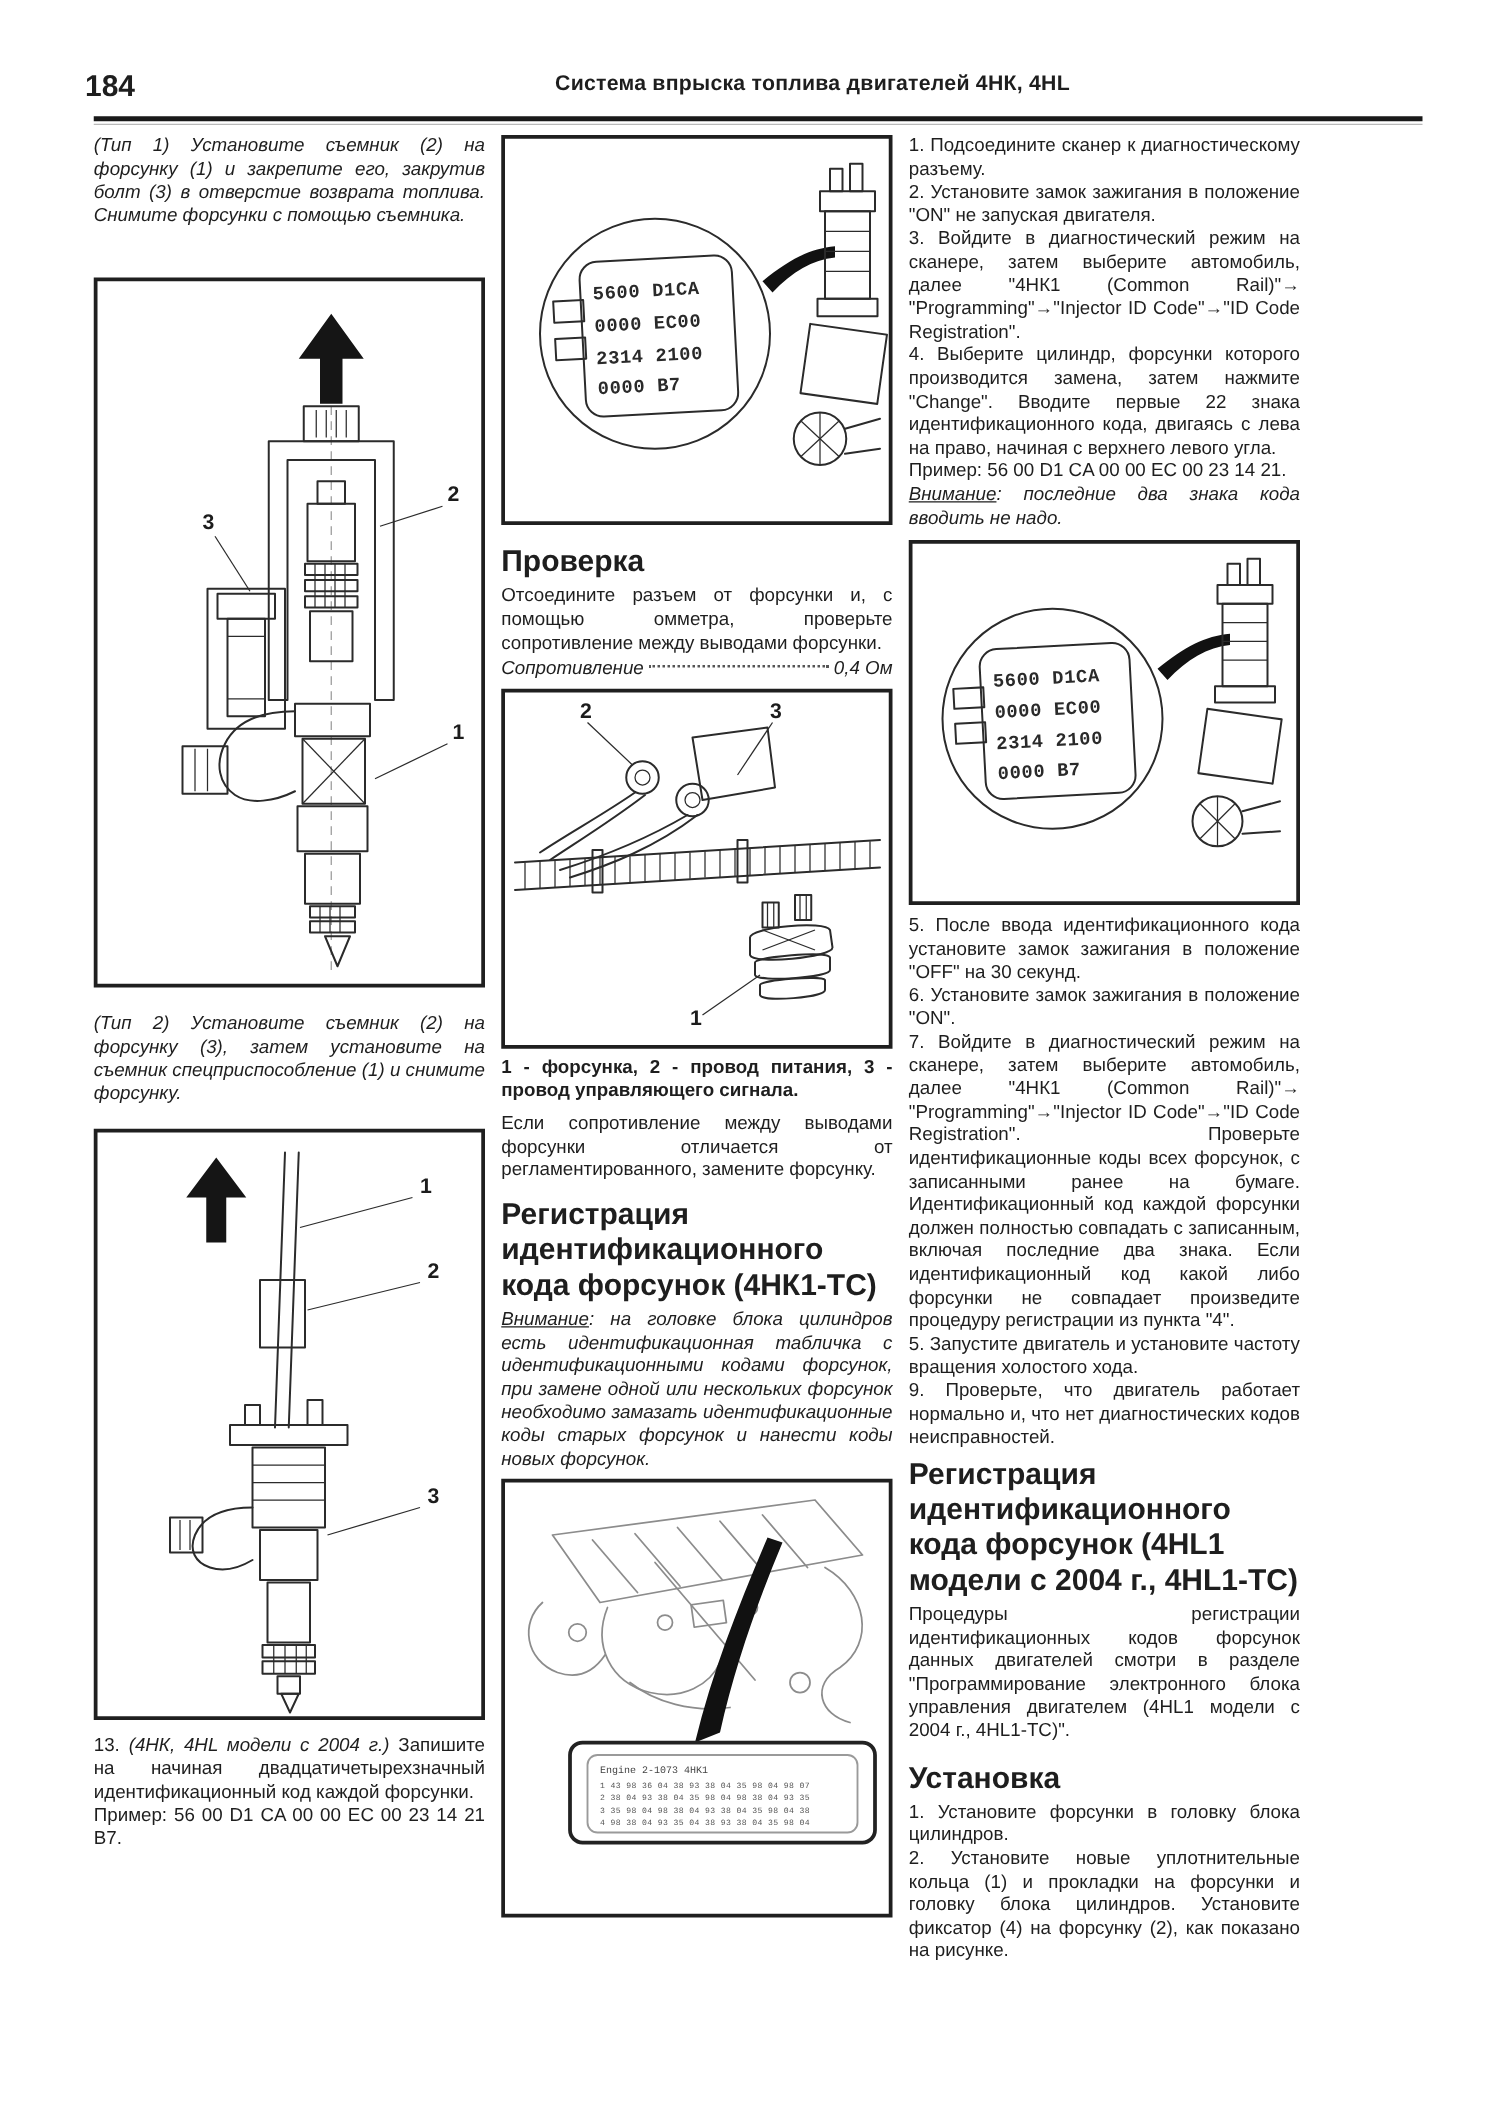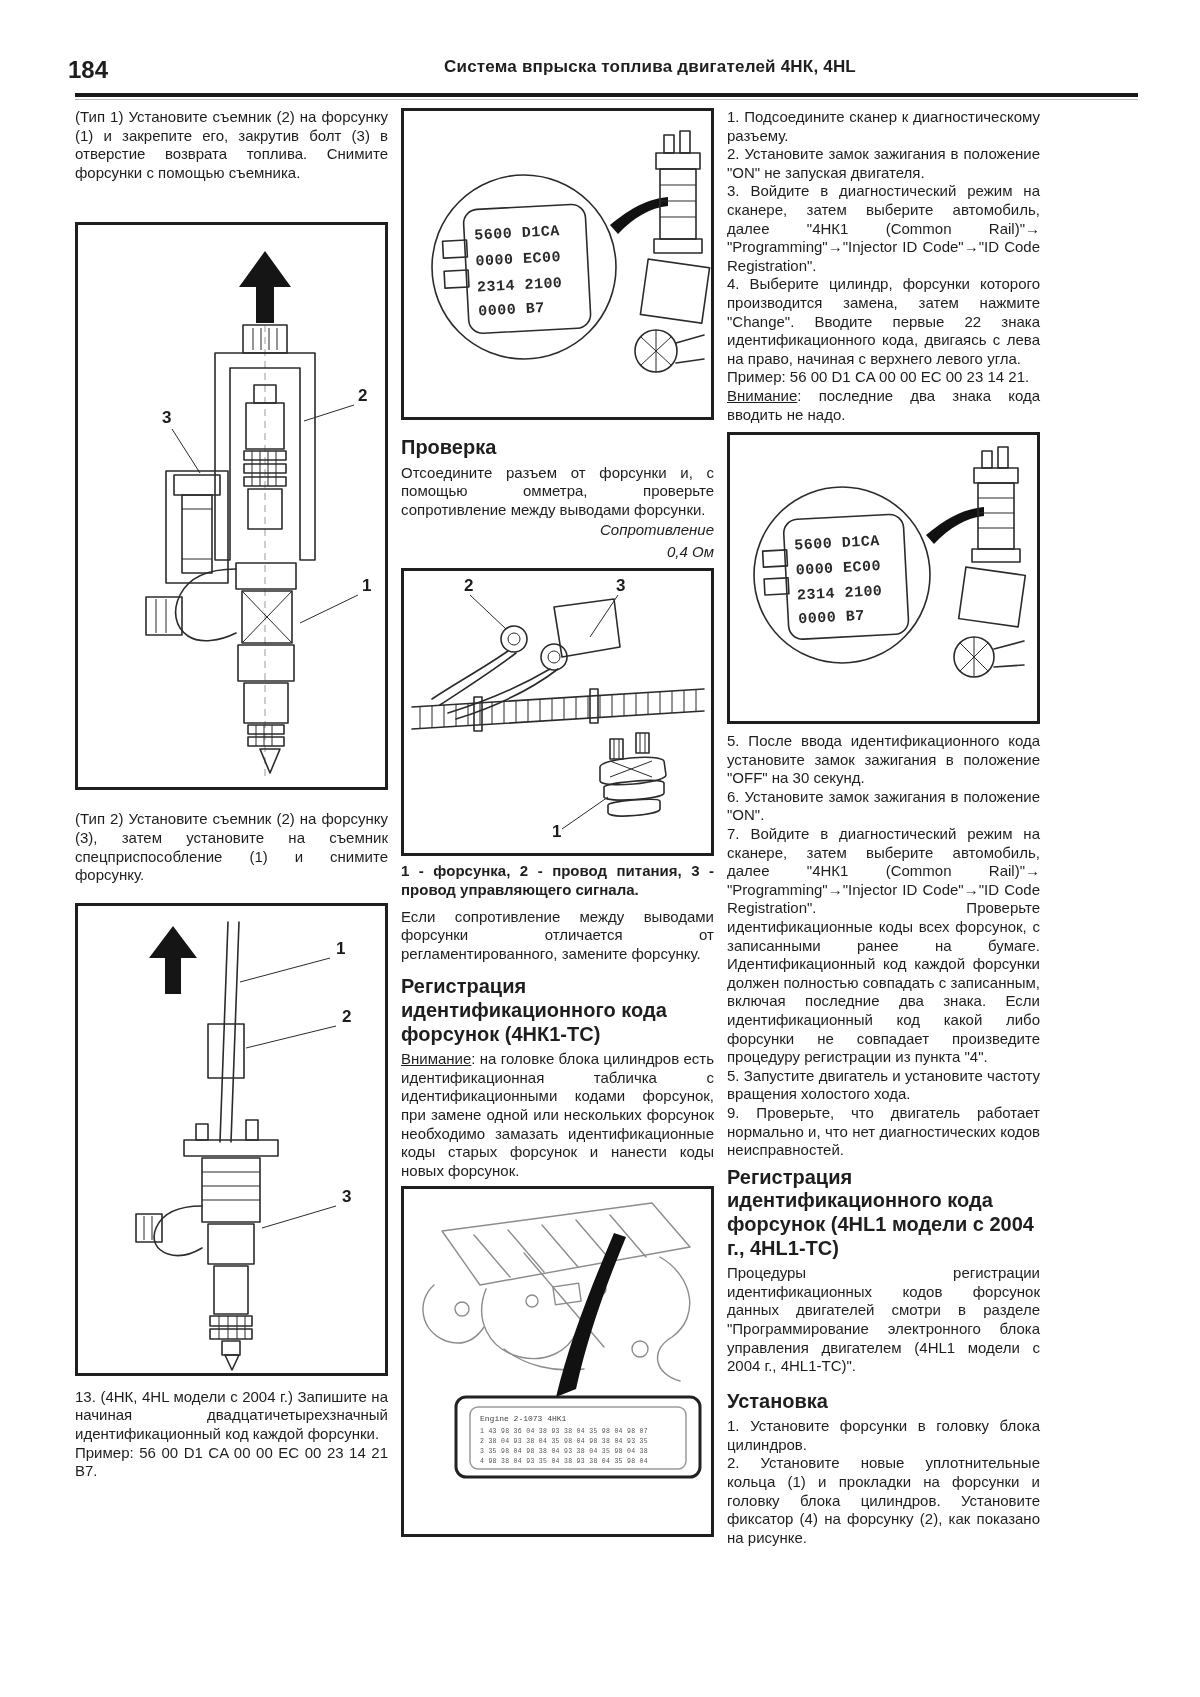--- a/index.html
+++ b/index.html
@@ -5,29 +5,29 @@
   html,body{margin:0;padding:0;background:#ffffff;}
   .page{position:relative;width:1200px;height:1697px;background:#ffffff;overflow:hidden;
         font-family:"Liberation Sans",sans-serif;color:#1e1e1e;}
   .hdr-num{position:absolute;left:68px;top:56px;font-size:24px;font-weight:bold;}
   .hdr-title{position:absolute;left:180px;right:80px;top:57px;text-align:center;font-size:17px;font-weight:bold;letter-spacing:.2px;}
   .hdr-rule{position:absolute;left:75px;right:62px;top:93px;height:4px;background:#191919;}
   .hdr-rule2{position:absolute;left:75px;right:62px;top:99px;height:1px;background:#b9b9b9;}
   .cols{position:absolute;left:75px;top:108px;width:965px;display:flex;gap:13px;}
   .col{width:313px;flex:0 0 313px;}
   p{margin:0;font-size:15px;line-height:1.24;text-align:justify;}
-  .it{}
+  .it{font-style:italic;}
   .b{font-weight:bold;}
   .u{text-decoration:underline;}
-  h2{margin:0;font-size:20px;line-height:1.18;font-weight:bold;}
+  h2{margin:0;font-size:24px;line-height:1.18;font-weight:bold;}
   .fig{border:3px solid #1f1f1f;background:#fff;box-sizing:border-box;}
   .mt4{margin-top:4px}.mt6{margin-top:6px}.mt8{margin-top:8px}.mt10{margin-top:6px}
   .mt12{margin-top:12px}.mt14{margin-top:14px}.mt16{margin-top:16px}.mt18{margin-top:18px}
   .mt24{margin-top:20px}.mt40{margin-top:40px}
-  .dotline{display:flex;align-items:flex-end;font-style:italic;font-size:15px;margin-top:2px;flex-direction:column;}
+  .dotline{display:flex;align-items:center;font-style:italic;font-size:15px;margin-top:2px;}
   .dots{flex:1;border-bottom:2px dotted #555;margin:0 4px 3px 4px;}
   svg{display:block;}
   .sk{fill:none;stroke:#2b2b2b;stroke-width:1.6;stroke-linejoin:round;stroke-linecap:round;}
   .skthin{fill:none;stroke:#2b2b2b;stroke-width:1;}
   .skgray{fill:none;stroke:#8c8c8c;stroke-width:1.4;stroke-linejoin:round;stroke-linecap:round;}
   .lbl{font-size:17px;font-weight:bold;fill:#1c1c1c;font-family:"Liberation Sans",sans-serif;}
   .codes{font-family:"Liberation Mono",monospace;font-weight:bold;font-size:15px;fill:#2a2a2a;letter-spacing:.5px;}
   .plate-hdr{font-family:"Liberation Mono",monospace;font-size:8px;fill:#444;}
   .plate-row{font-family:"Liberation Mono",monospace;font-size:6.5px;fill:#555;letter-spacing:.3px;}
 </style>

